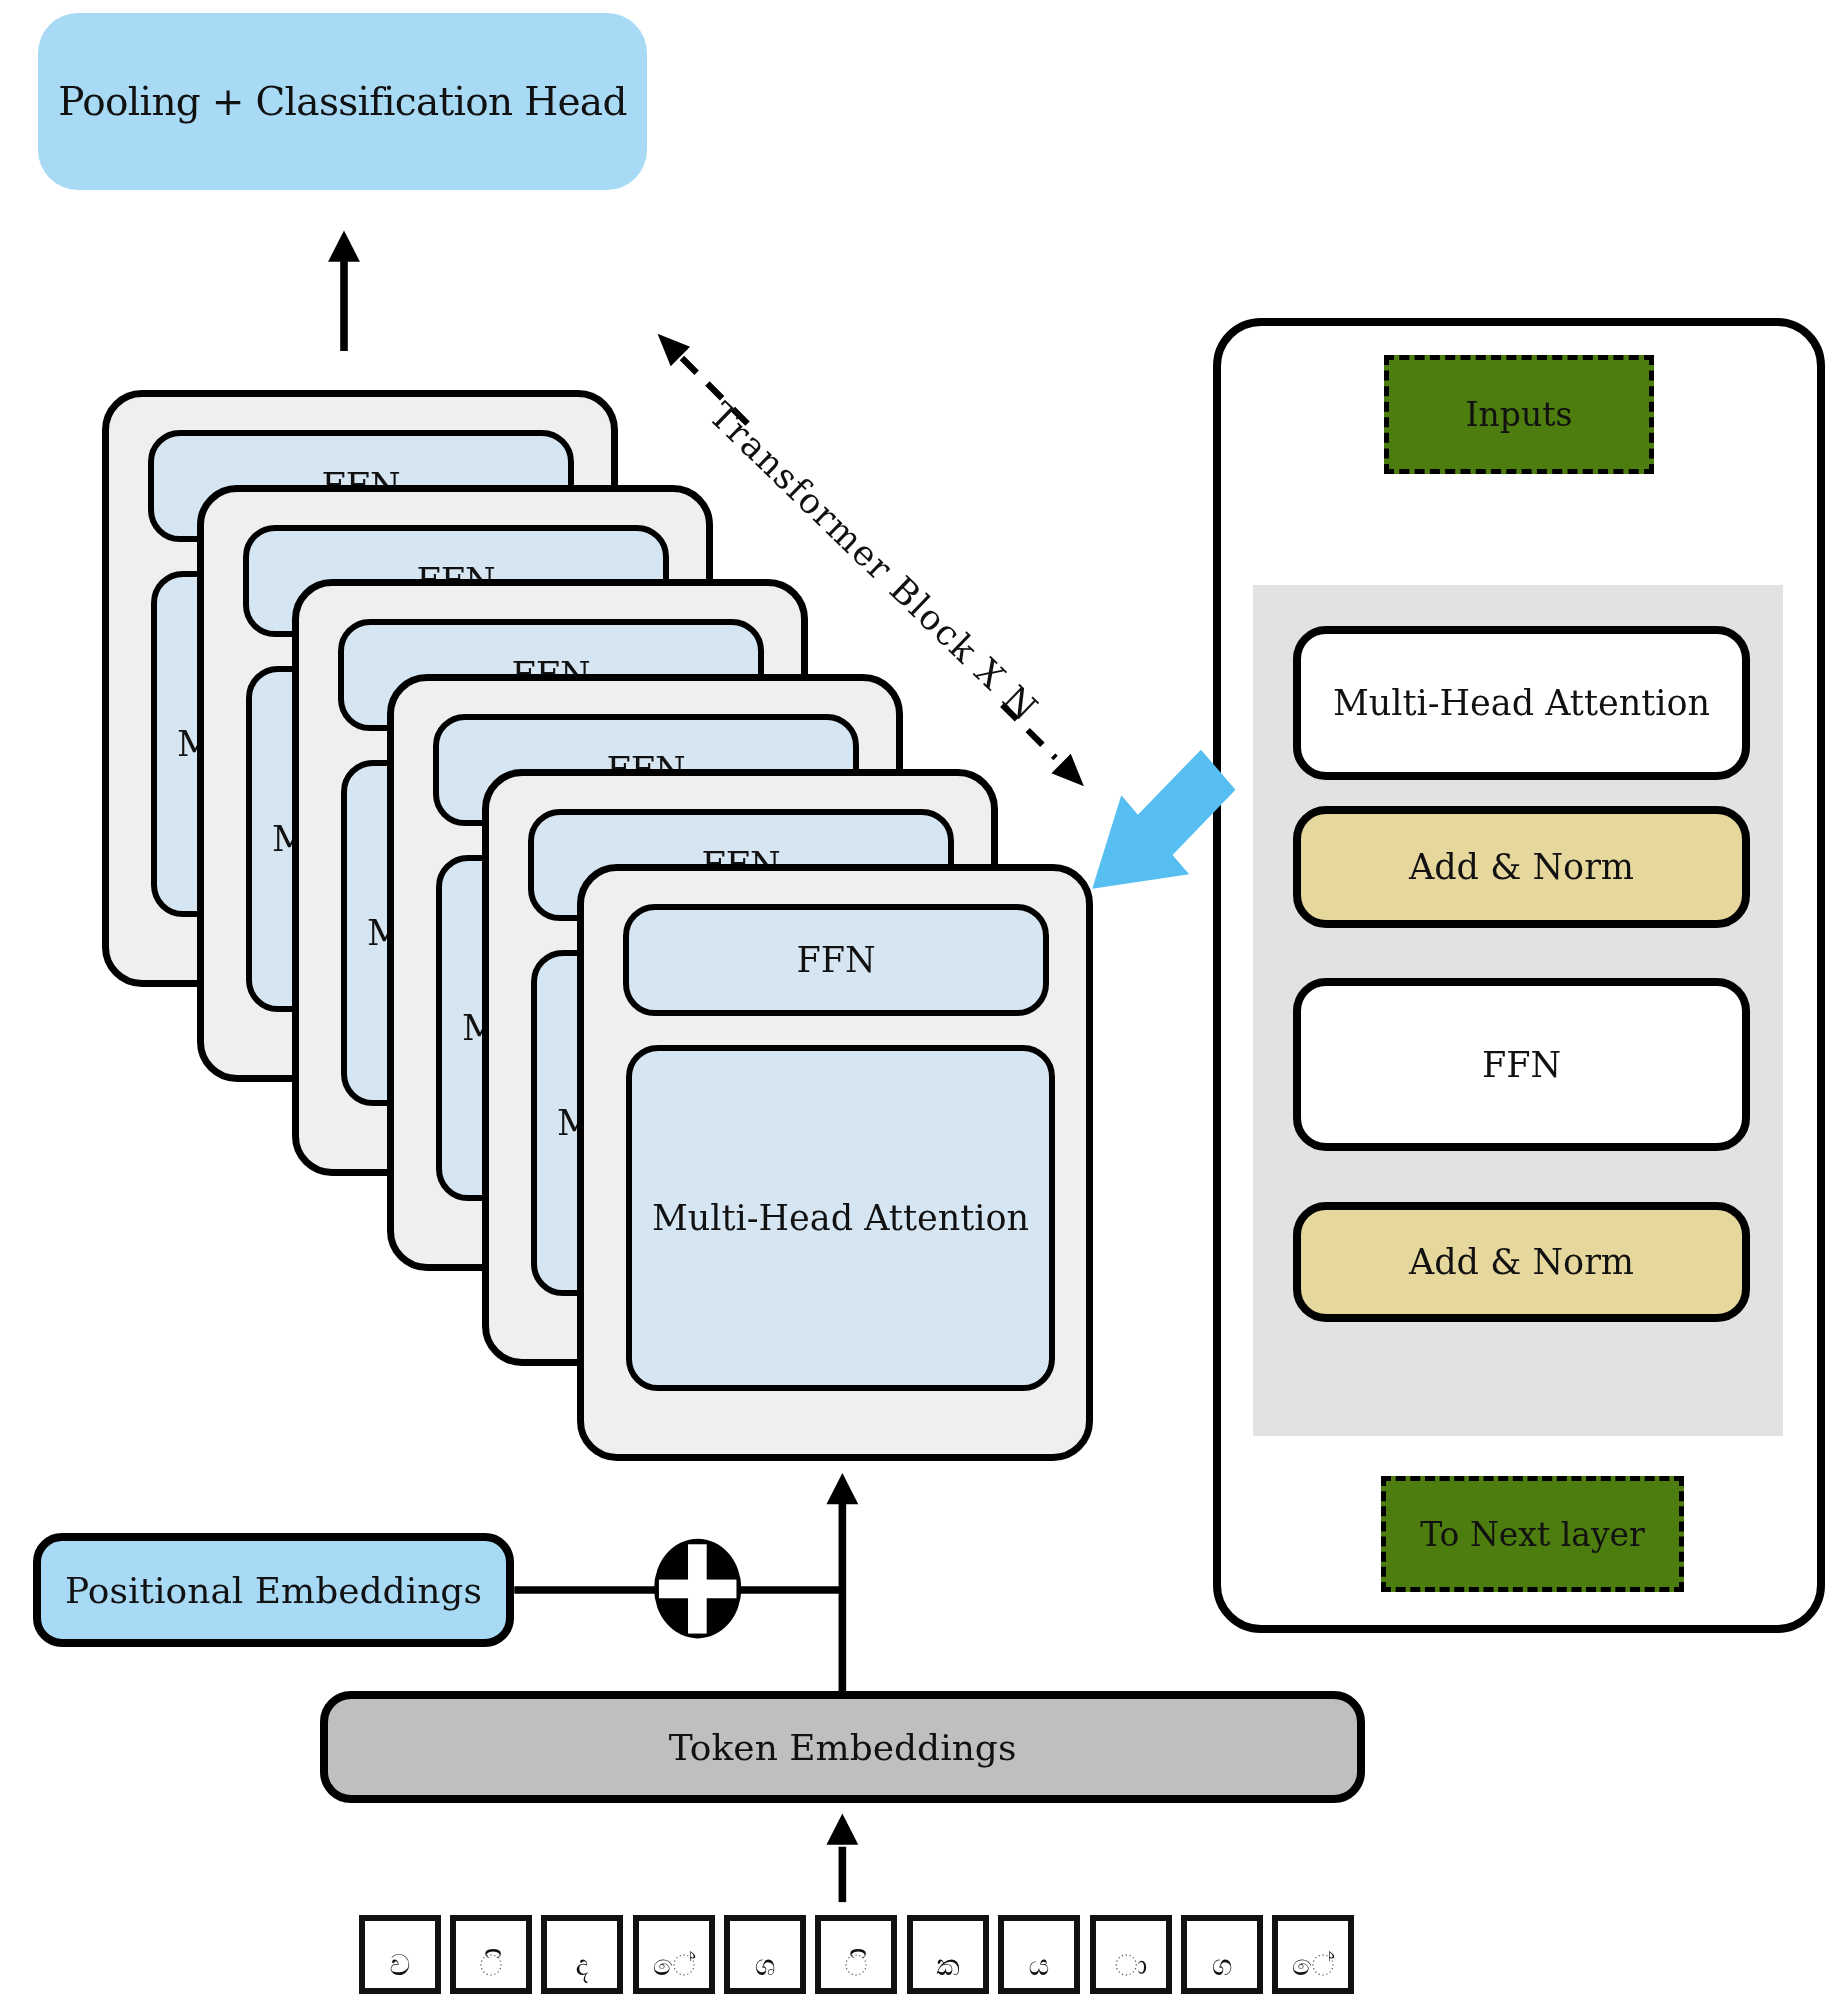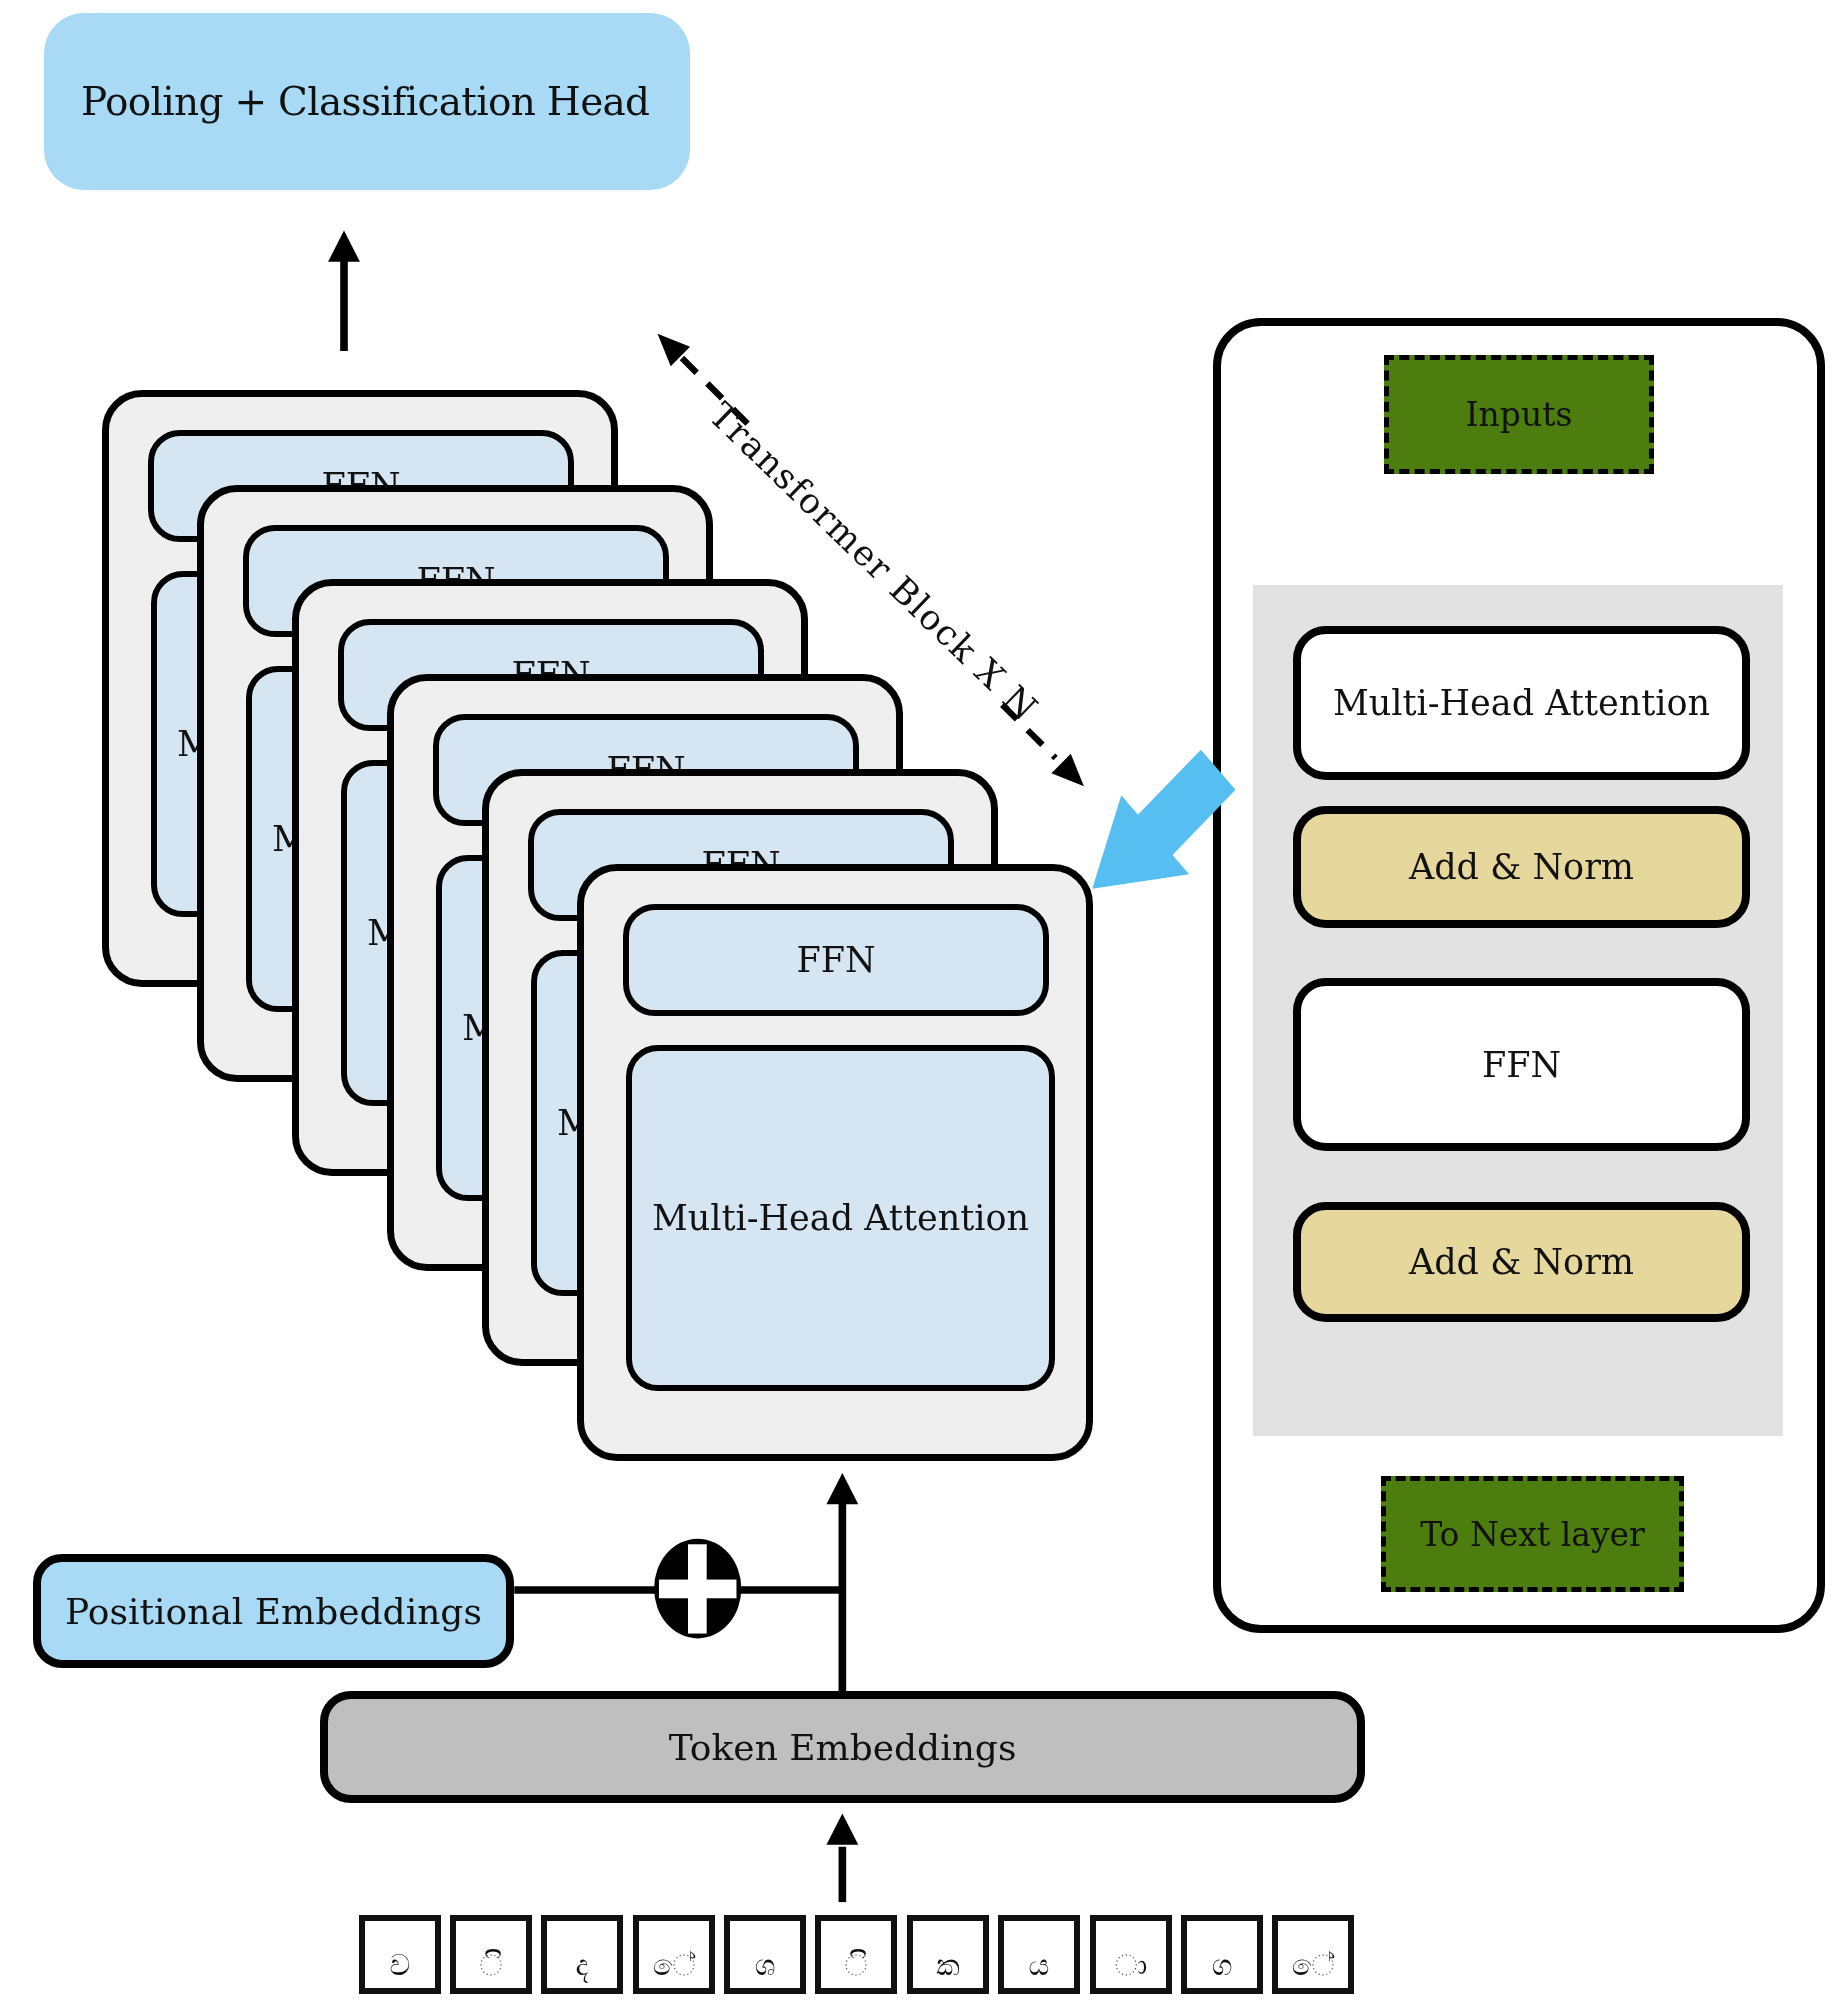--- a/index.html
+++ b/index.html
@@ -8,24 +8,24 @@
     width:1846px;height:2015px;
     background:#ffffff;
     font-family:"DejaVu Serif","Liberation Serif",serif;
     color:#111;
     overflow:hidden;
   }
   svg.layer{position:absolute;left:0;top:0;pointer-events:none;}
 
   
   .pooling-box{
-    position:absolute;left:44px;top:12.5px;width:609px;height:177px;
+    position:absolute;left:38px;top:12.5px;width:609px;height:177px;
     background:var(--light-blue);border-radius:40px;
-    display:flex;align-items:center;
-    font-size:39px;letter-spacing:-0.7px;padding-left:37px;
+    display:flex;align-items:center;justify-content:center;
+    font-size:39px;letter-spacing:-0.7px;
   }
 
   
   .tblock{
     position:absolute;width:516px;height:597px;
     background:var(--block-gray);
     border:7px solid #000;border-radius:40px;
     box-sizing:border-box;
   }
   .tblock .ffn-box{
@@ -80,21 +80,21 @@
   .flow-mha{top:626px;height:154px;background:#fff;}
   .flow-addnorm1{top:806px;height:122px;background:var(--tan);}
   .flow-ffn{top:978px;height:173px;background:#fff;}
   .flow-addnorm2{top:1202px;height:120px;background:var(--tan);}
 
   
   .positional-box{
     position:absolute;left:33px;top:1533px;width:481px;height:114px;
     background:var(--light-blue);border:8.3px solid #000;border-radius:29px;
     box-sizing:border-box;
-    display:flex;align-items:center;justify-content:center;font-size:36px;margin-top:21px;
+    display:flex;align-items:center;justify-content:center;font-size:36px;
   }
   .token-emb-box{
     position:absolute;left:320px;top:1691px;width:1045px;height:112px;
     background:var(--token-gray);border:8.3px solid #000;border-radius:31px;
     box-sizing:border-box;
     display:flex;align-items:center;justify-content:center;font-size:36px;
   }
 
   
   .token-row{position:absolute;left:0;top:0;}

